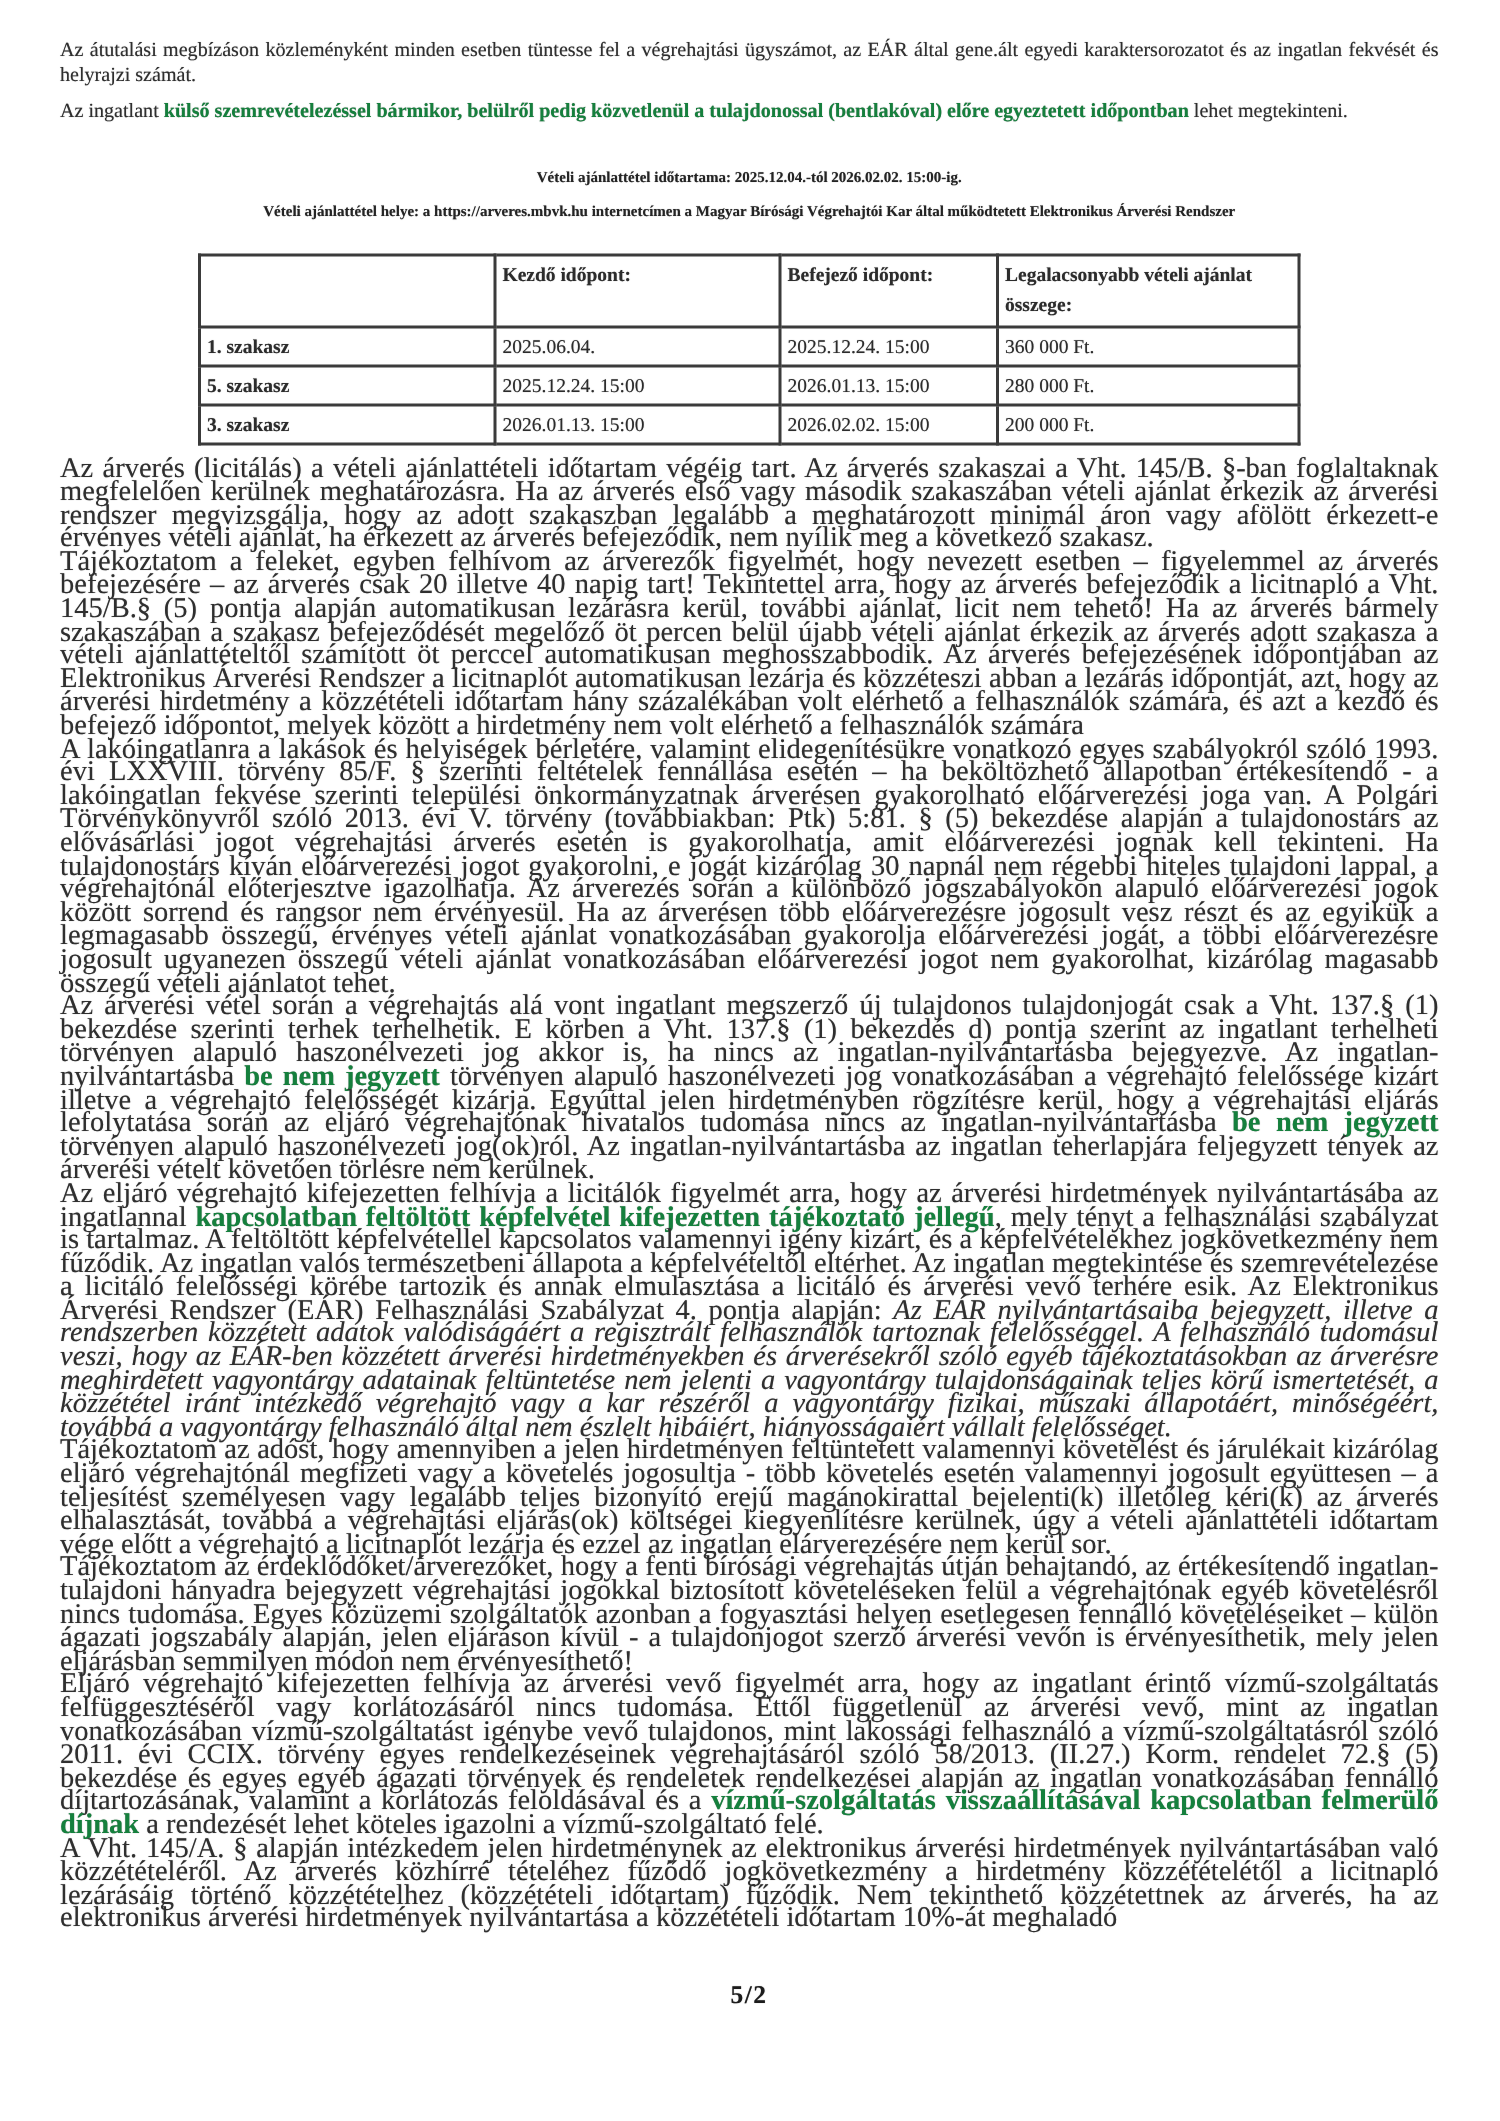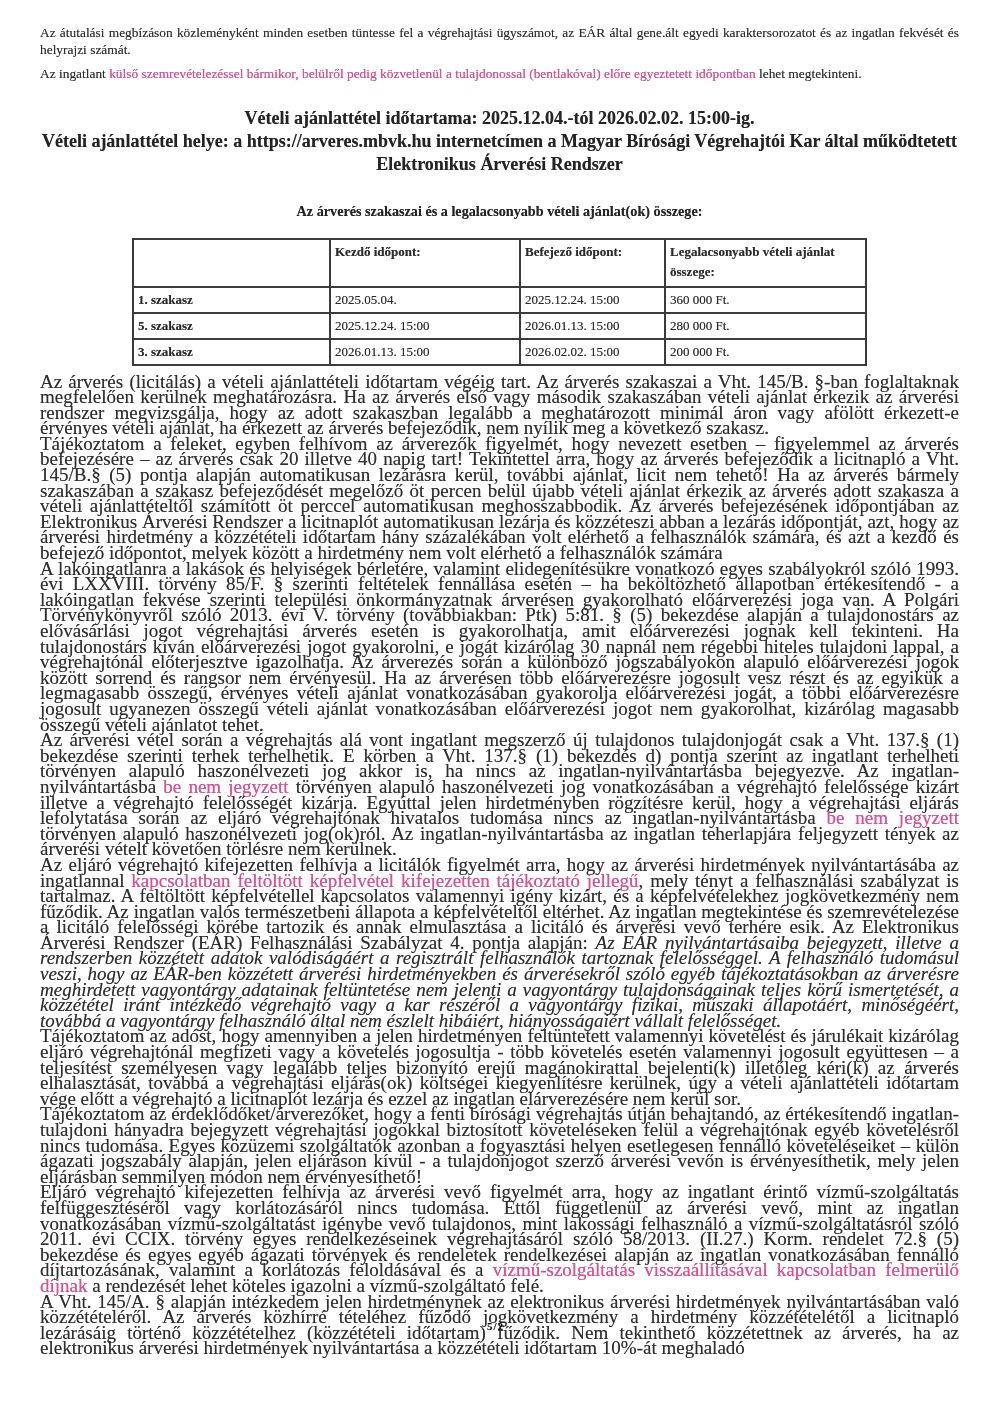--- a/index.html
+++ b/index.html
@@ -11,24 +11,24 @@
     box-sizing:border-box;
     padding:25px 41px 0 40px;
     text-shadow:0 0 0.6px rgba(47,47,47,.55);
   }
   p{margin:0;}
   .intro p{
     font-size:13.4px;line-height:16.5px;text-align:justify;
     margin-bottom:8px;
   }
   .intro{margin-bottom:24px;}
-  .b{font-weight:normal;color:#ec4899;}
+  .b{font-weight:bold;color:#15803d;}
   .i{font-style:italic;}
   .headings{text-align:center;font-weight:bold;color:#242424;}
-  .headings .hline{font-size:18px;line-height:23px;text-align:center;}
+  .headings .hline{font-size:10px;line-height:23px;text-align:center;}
   .stages-title{
     text-align:center;font-weight:bold;color:#242424;
     font-size:14.2px;line-height:22px;margin-top:24px;
   }
   table.stages{
     border-collapse:collapse;table-layout:fixed;
     width:733px;margin:16px 0 0 92px;
     font-size:13px;color:#2c2c2c;
   }
   table.stages th,table.stages td{
@@ -37,60 +37,59 @@
   }
   table.stages th{font-weight:bold;height:48px;line-height:20px;}
   table.stages td{height:24px;line-height:20px;}
   table.stages td.stage{font-weight:bold;}
   .bodytext{margin-top:8px;}
   .bodytext p{
     font-size:19px;line-height:15.6px;text-align:justify;
   }
   .stamp{
     position:absolute;left:487px;top:1320px;
-    font-weight:bold;font-size:11px;color:#1c1c1c;
+    font-weight:bold;font-size:17px;color:#1c1c1c;
     letter-spacing:1px;
   }
 </style>
 </head>
 <body>
 
 <div class="page">
 
   <div class="intro">
     <p><span>Az átutalási megbízáson közleményként minden esetben tüntesse fel a végrehajtási ügyszámot, az EÁR által gene.ált egyedi karaktersorozatot és az ingatlan fekvését és helyrajzi számát.</span></p>
     <p><span>Az ingatlant </span><span class="b">külső szemrevételezéssel bármikor, belülről pedig közvetlenül a tulajdonossal (bentlakóval) előre egyeztetett időpontban</span><span> lehet megtekinteni.</span></p>
   </div>
 
   <div class="headings">
     <div class="hline">Vételi ajánlattétel időtartama: 2025.12.04.-tól 2026.02.02. 15:00-ig.</div>
     <div class="hline">Vételi ajánlattétel helye: a https://arveres.mbvk.hu internetcímen a Magyar Bírósági Végrehajtói Kar által működtetett Elektronikus Árverési Rendszer</div>
   </div>
 
-  <div class="stages-title">Az árverés szakaszai és a legalacsonyabb vételi ajánlat(ok) összege:</div>
 
   <table class="stages">
     <colgroup>
       <col style="width:197px">
         <col style="width:190px">
         <col style="width:145px">
         <col style="width:201px">
     </colgroup>
     <thead>
       <tr>
         <th></th>
         <th>Kezdő időpont:</th>
         <th>Befejező időpont:</th>
         <th>Legalacsonyabb vételi ajánlat összege:</th>
       </tr>
     </thead>
     <tbody>
       <tr>
         <td class="stage">1. szakasz</td>
-        <td>2025.05.04.</td>
+        <td>2025.06.04.</td>
         <td>2025.12.24. 15:00</td>
         <td>360 000 Ft.</td>
       </tr>
       <tr>
         <td class="stage">5. szakasz</td>
         <td>2025.12.24. 15:00</td>
         <td>2026.01.13. 15:00</td>
         <td>280 000 Ft.</td>
       </tr>
       <tr>

